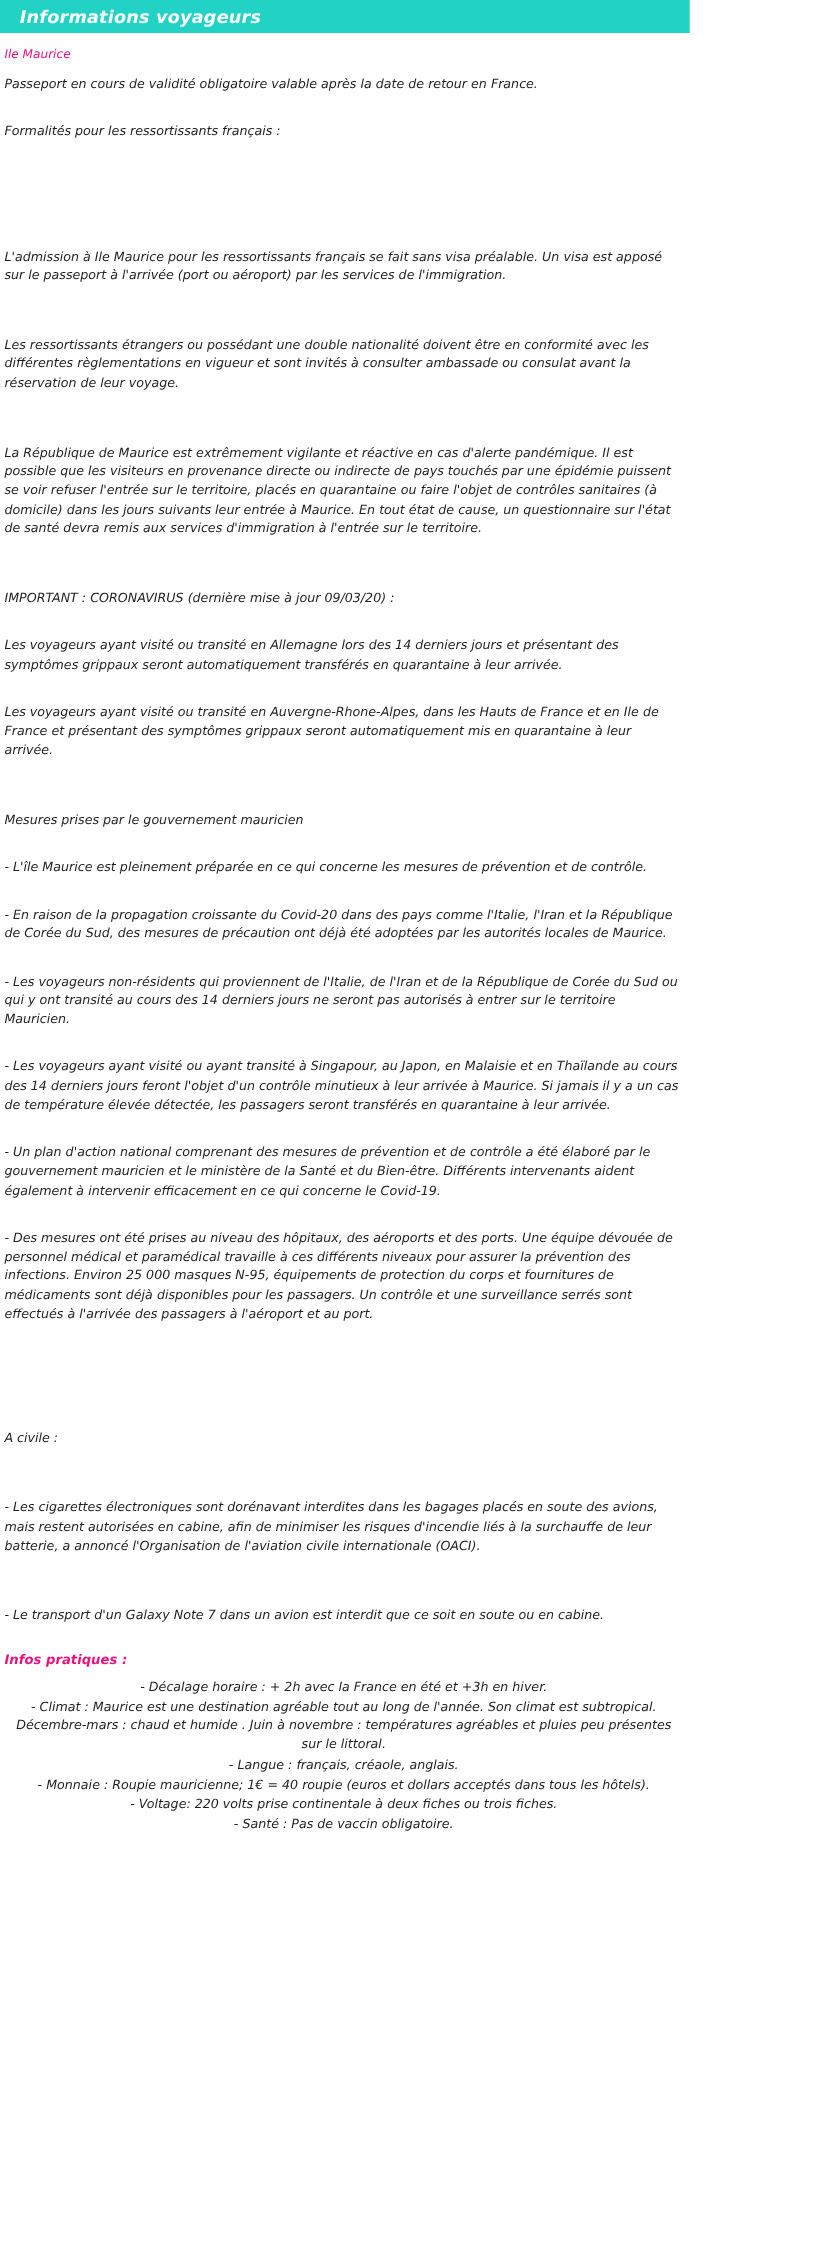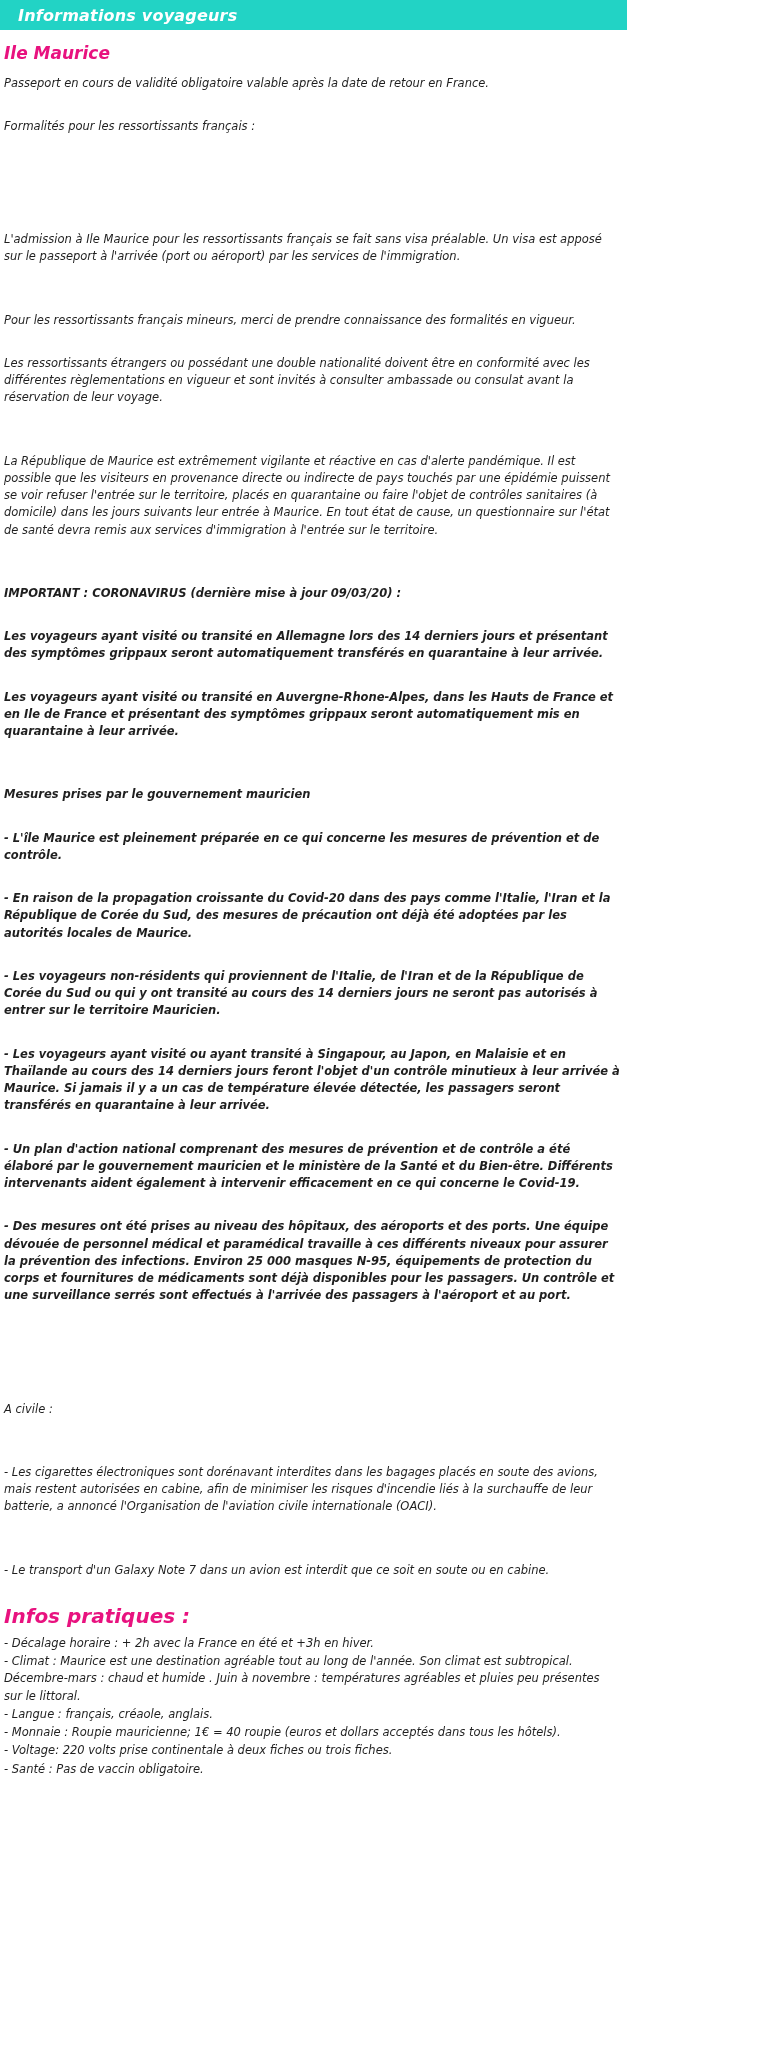--- a/index.html
+++ b/index.html
@@ -31,52 +31,53 @@
     font-style: italic;
     font-weight: bold;
     letter-spacing: .2px;
   }
   .content {
     padding: 10px 6px 12px 4px;
     box-sizing: border-box;
   }
   h2.section-title {
     color: #e8127f;
-    font-size: 17px;
+    font-size: 11px;
     font-style: italic;
-    font-weight: bold;
+    font-weight: normal;
     margin: 4px 0 12px 0;
     line-height: 1.1;
   }
   h3.sub-title {
     color: #e8127f;
-    font-size: 20px;
+    font-size: 12px;
     font-style: italic;
     font-weight: bold;
     margin: 16px 0 8px 0;
     line-height: 1.1;
   }
   p.para {
     font-size: 11.5px;
     font-style: italic;
     line-height: 1.5;
     margin: 0 0 26px 0;
     color: #1f1f1f;
   }
   p.para.bold {
-    font-weight: bold;
+    font-weight: normal;
   }
   p.gap-lg {
     margin-bottom: 46px;
   }
   p.gap-xl {
     margin-bottom: 96px;
   }
   .facts {
     margin-top: 2px;
+    text-align: center;
   }
   .facts p {
     font-size: 11.5px;
     font-style: italic;
     line-height: 1.5;
     margin: 0 0 1px 0;
     color: #1f1f1f;
   }
 </style>
 </head>
@@ -89,21 +90,20 @@
   </div>
 
   <div class="content">
 
     <h2 class="section-title">Ile Maurice</h2>
 
     <div id="paragraph-list">
         <p class="para">Passeport en cours de validité obligatoire valable après la date de retour en France.</p>
         <p class="para gap-xl">Formalités pour les ressortissants français :</p>
         <p class="para gap-lg">L'admission à Ile Maurice pour les ressortissants français se fait sans visa préalable. Un visa est apposé sur le passeport à l'arrivée (port ou aéroport) par les services de l'immigration.</p>
-        <p class="para">Pour les ressortissants français mineurs, merci de prendre connaissance des formalités en vigueur.</p>
         <p class="para gap-lg">Les ressortissants étrangers ou possédant une double nationalité doivent être en conformité avec les différentes règlementations en vigueur et sont invités à consulter ambassade ou consulat avant la réservation de leur voyage.</p>
         <p class="para gap-lg">La République de Maurice est extrêmement vigilante et réactive en cas d'alerte pandémique. Il est possible que les visiteurs en provenance directe ou indirecte de pays touchés par une épidémie puissent se voir refuser l'entrée sur le territoire, placés en quarantaine ou faire l'objet de contrôles sanitaires (à domicile) dans les jours suivants leur entrée à Maurice. En tout état de cause, un questionnaire sur l'état de santé devra remis aux services d'immigration à l'entrée sur le territoire.</p>
         <p class="para bold">IMPORTANT : CORONAVIRUS (dernière mise à jour 09/03/20) :</p>
         <p class="para bold">Les voyageurs ayant visité ou transité en Allemagne lors des 14 derniers jours et présentant des symptômes grippaux seront automatiquement transférés en quarantaine à leur arrivée.</p>
         <p class="para bold gap-lg">Les voyageurs ayant visité ou transité en Auvergne-Rhone-Alpes, dans les Hauts de France et en Ile de France et présentant des symptômes grippaux seront automatiquement mis en quarantaine à leur arrivée.</p>
         <p class="para bold">Mesures prises par le gouvernement mauricien</p>
         <p class="para bold">- L'île Maurice est pleinement préparée en ce qui concerne les mesures de prévention et de contrôle.</p>
         <p class="para bold">- En raison de la propagation croissante du Covid-20 dans des pays comme l'Italie, l'Iran et la République de Corée du Sud, des mesures de précaution ont déjà été adoptées par les autorités locales de Maurice.</p>
         <p class="para bold">- Les voyageurs non-résidents qui proviennent de l'Italie, de l'Iran et de la République de Corée du Sud ou qui y ont transité au cours des 14 derniers jours ne seront pas autorisés à entrer sur le territoire Mauricien.</p>
         <p class="para bold">- Les voyageurs ayant visité ou ayant transité à Singapour, au Japon, en Malaisie et en Thaïlande au cours des 14 derniers jours feront l'objet d'un contrôle minutieux à leur arrivée à Maurice. Si jamais il y a un cas de température élevée détectée, les passagers seront transférés en quarantaine à leur arrivée.</p>

